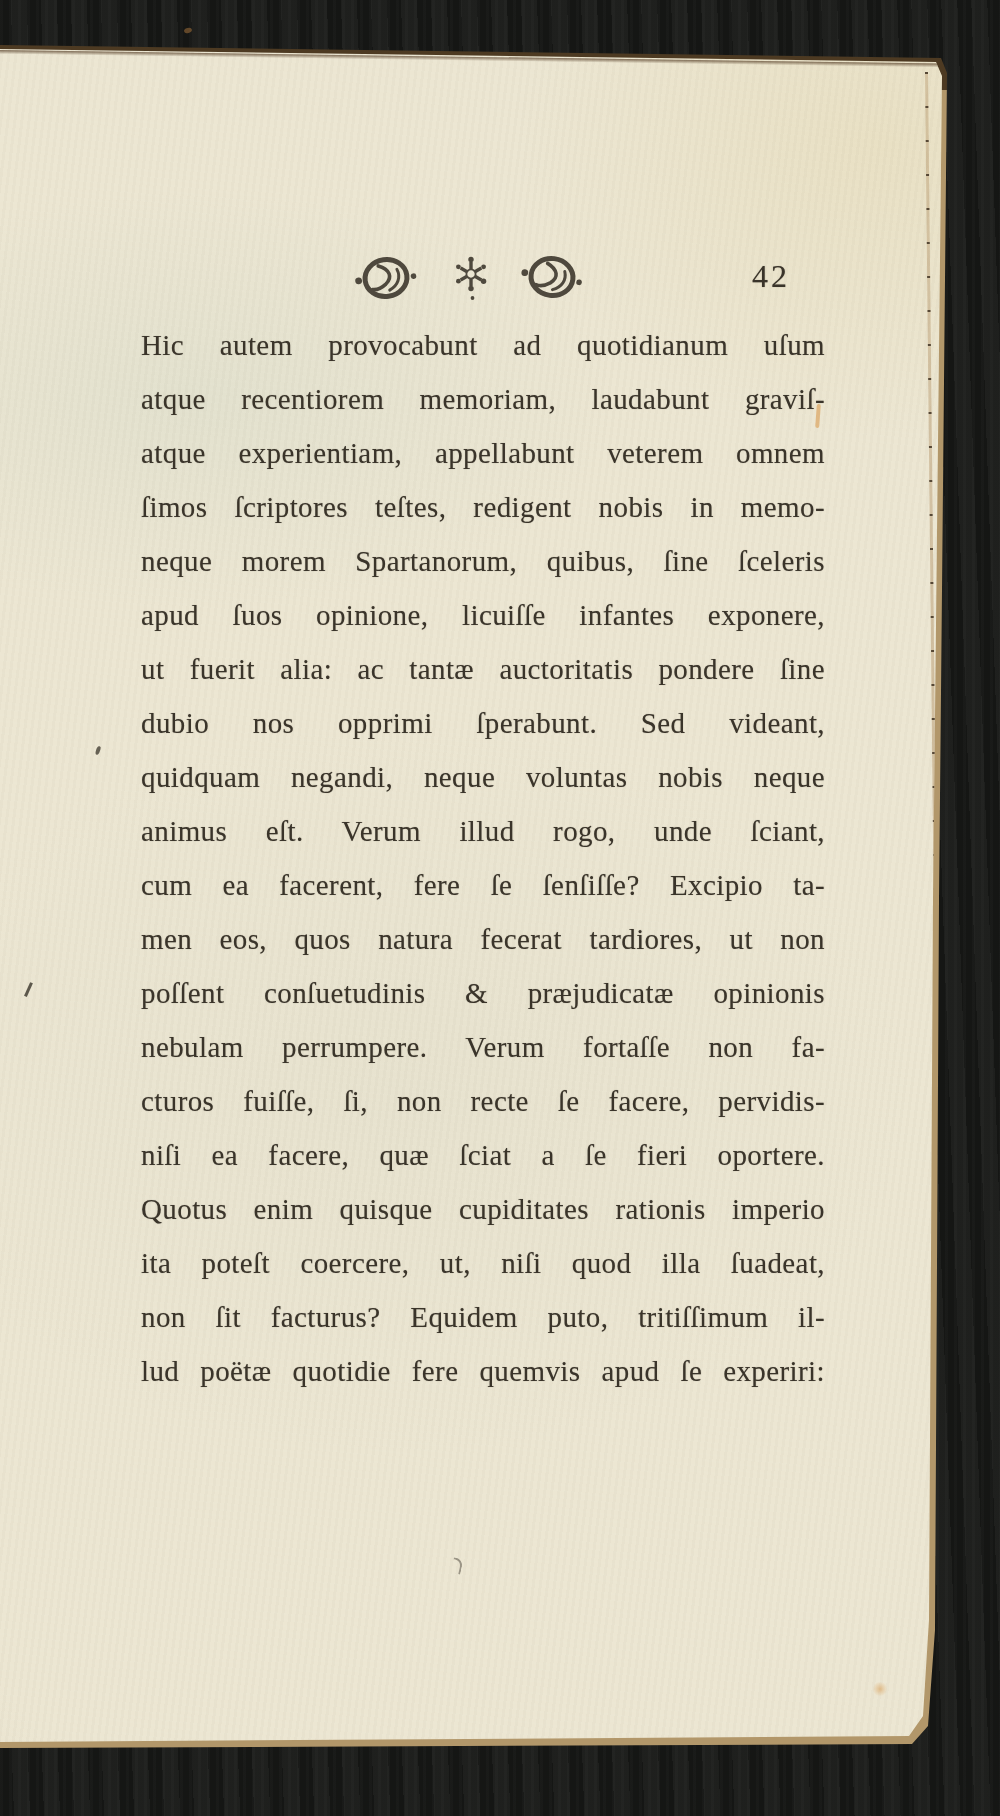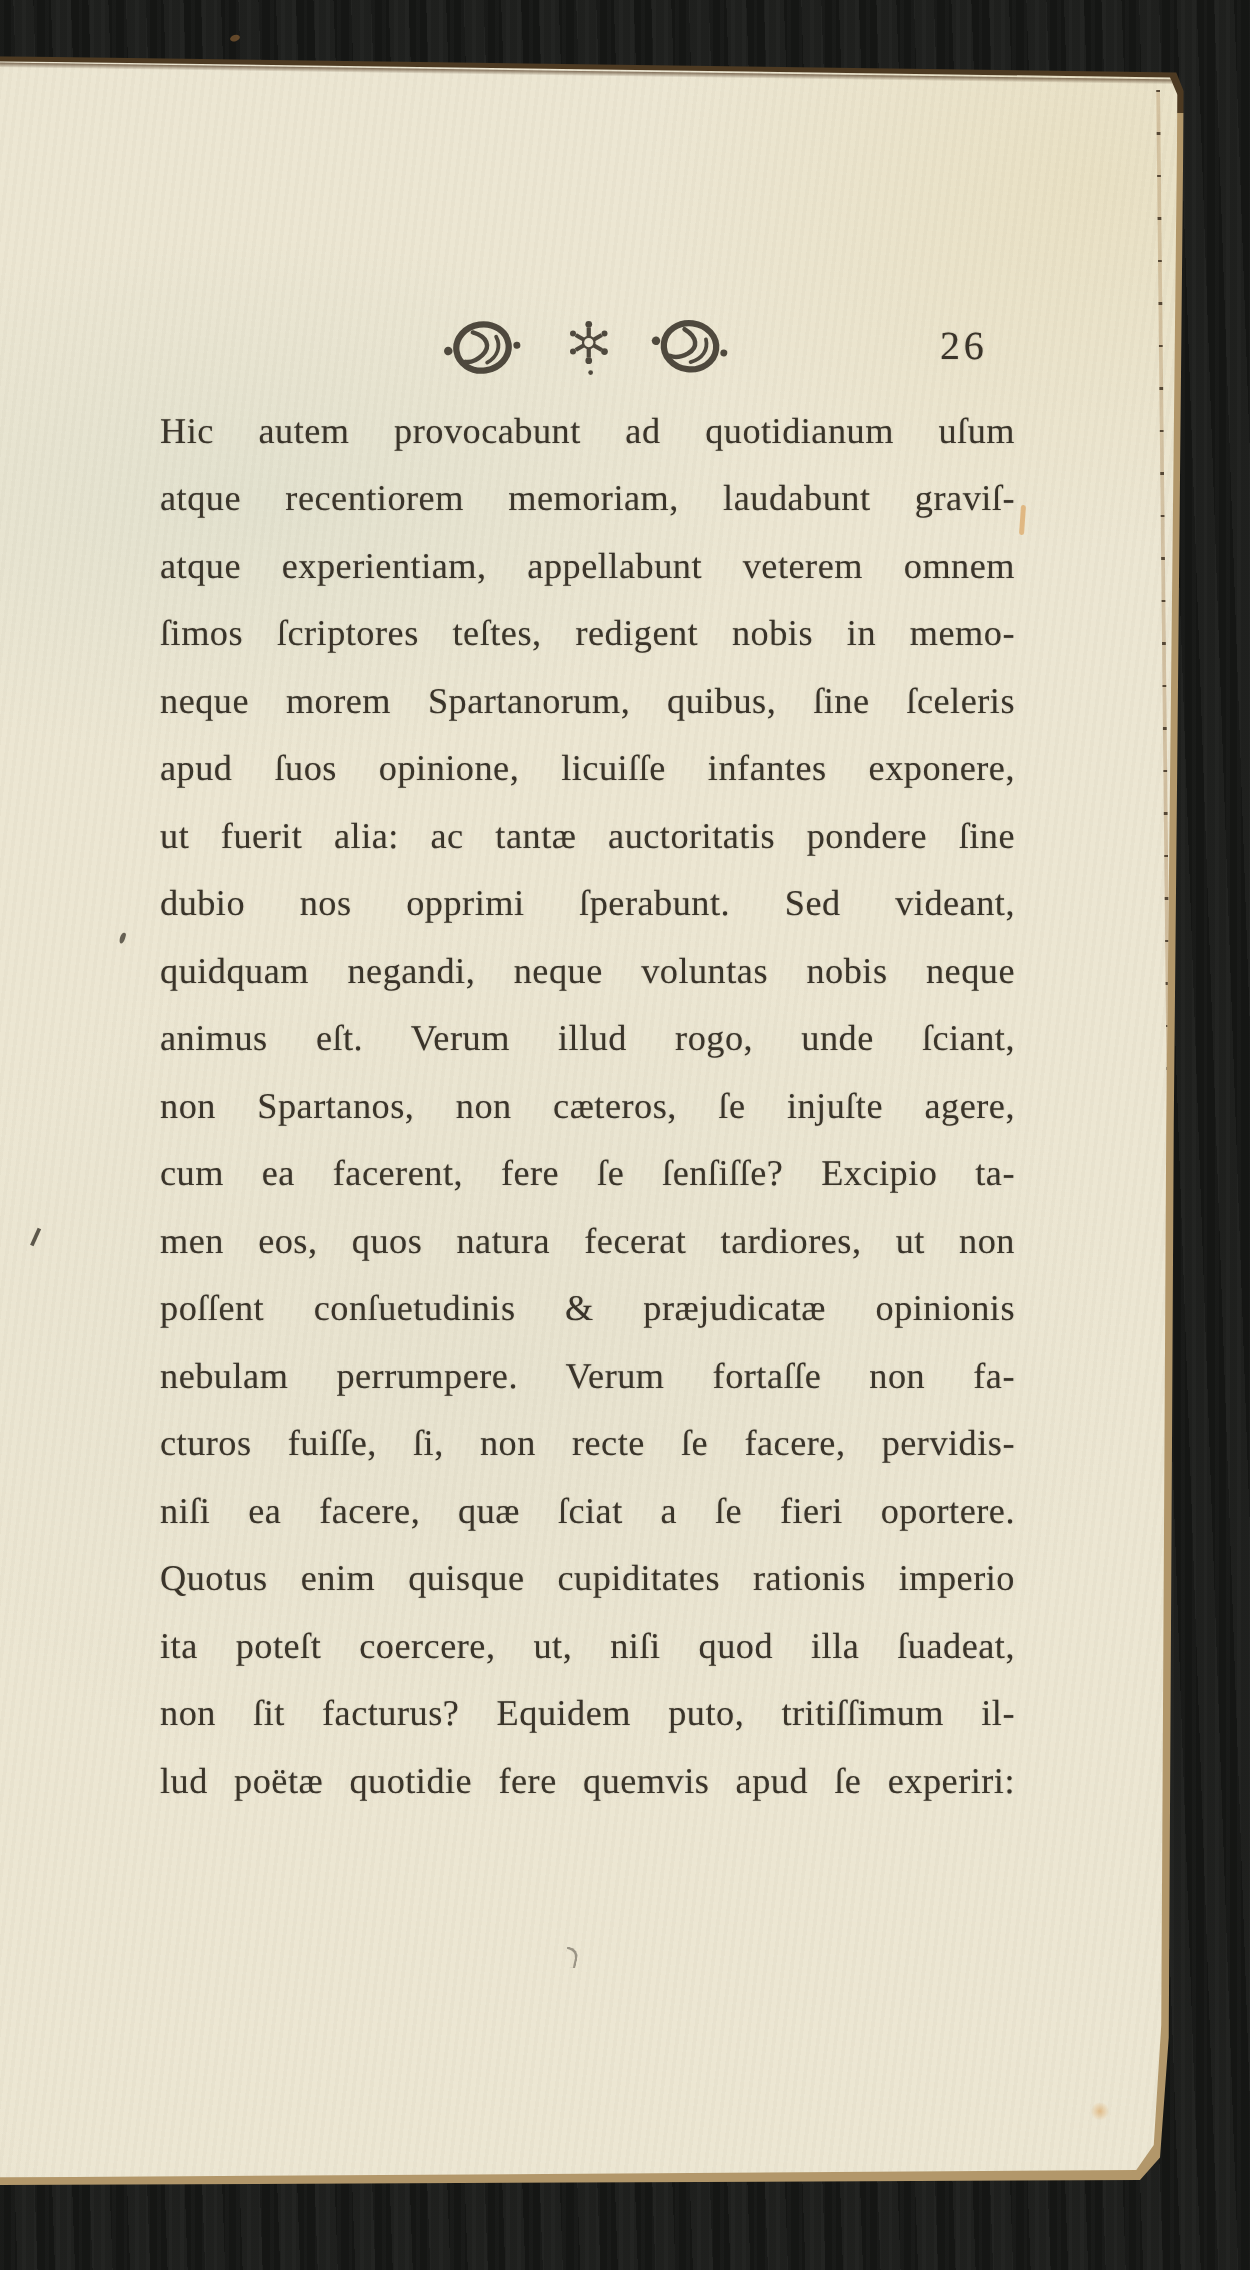--- a/index.html
+++ b/index.html
@@ -67,21 +67,21 @@
   .ornament{
     position:absolute;left:340px;top:246px;width:260px;height:64px;
   }
   .pagenum{
     position:absolute;left:752px;top:258px;width:60px;
     font-size:32px;color:var(--ink);letter-spacing:3px;
     text-shadow:0 0 1px rgba(58,52,42,.45);
   }
   
   .textblock{
-    position:absolute;left:128px;top:318px;width:684px;
+    position:absolute;left:141px;top:318px;width:684px;
     color:var(--ink);
     font-size:29px;
     line-height:54px;
     letter-spacing:.4px;
     word-spacing:3px;
     text-shadow:0 0 1px rgba(58,52,42,.38);
   }
   .text-line{
     text-align:justify;
     text-align-last:justify;
@@ -142,34 +142,33 @@
 
     <g transform="translate(212,31) rotate(7)" stroke="var(--ink,#3a342a)" fill="var(--ink,#3a342a)" opacity="0.88">
       <ellipse rx="21" ry="18.5" fill="none" stroke-width="5"></ellipse>
       <path d="M -6,-13 C 5,-8 7,0 -1,6 C -6,9.5 -10,11 -15,9.5" fill="none" stroke-width="3.6" stroke-linecap="round"></path>
       <path d="M 12,-7 C 15,1 11,9 2,12.5" fill="none" stroke-width="3" stroke-linecap="round"></path>
       <circle cx="-27.5" cy="-1" r="3.4" stroke="none"></circle>
       <circle cx="27.5" cy="2" r="2.8" stroke="none"></circle>
     </g>
   </svg>
 
-  <div class="pagenum">26</div>
+  <div class="pagenum">42</div>
 
   <div class="textblock">
     <div class="text-line">Hic autem provocabunt ad quotidianum uſum</div>
     <div class="text-line">atque recentiorem memoriam, laudabunt graviſ-</div>
     <div class="text-line">atque experientiam, appellabunt veterem omnem</div>
     <div class="text-line">ſimos ſcriptores teſtes, redigent nobis in memo-</div>
     <div class="text-line">neque morem Spartanorum, quibus, ſine ſceleris</div>
     <div class="text-line">apud ſuos opinione, licuiſſe infantes exponere,</div>
     <div class="text-line">ut fuerit alia: ac tantæ auctoritatis pondere ſine</div>
     <div class="text-line">dubio nos opprimi ſperabunt. Sed videant,</div>
     <div class="text-line">quidquam negandi, neque voluntas nobis neque</div>
     <div class="text-line">animus eſt. Verum illud rogo, unde ſciant,</div>
-    <div class="text-line">non Spartanos, non cæteros, ſe injuſte agere,</div>
     <div class="text-line">cum ea facerent, fere ſe ſenſiſſe? Excipio ta-</div>
     <div class="text-line">men eos, quos natura fecerat tardiores, ut non</div>
     <div class="text-line">poſſent conſuetudinis &amp; præjudicatæ opinionis</div>
     <div class="text-line">nebulam perrumpere. Verum fortaſſe non fa-</div>
     <div class="text-line">cturos fuiſſe, ſi, non recte ſe facere, pervidis-</div>
     <div class="text-line">niſi ea facere, quæ ſciat a ſe fieri oportere.</div>
     <div class="text-line">Quotus enim quisque cupiditates rationis imperio</div>
     <div class="text-line">ita poteſt coercere, ut, niſi quod illa ſuadeat,</div>
     <div class="text-line">non ſit facturus? Equidem puto, tritiſſimum il-</div>
     <div class="text-line">lud poëtæ quotidie fere quemvis apud ſe experiri:</div>

